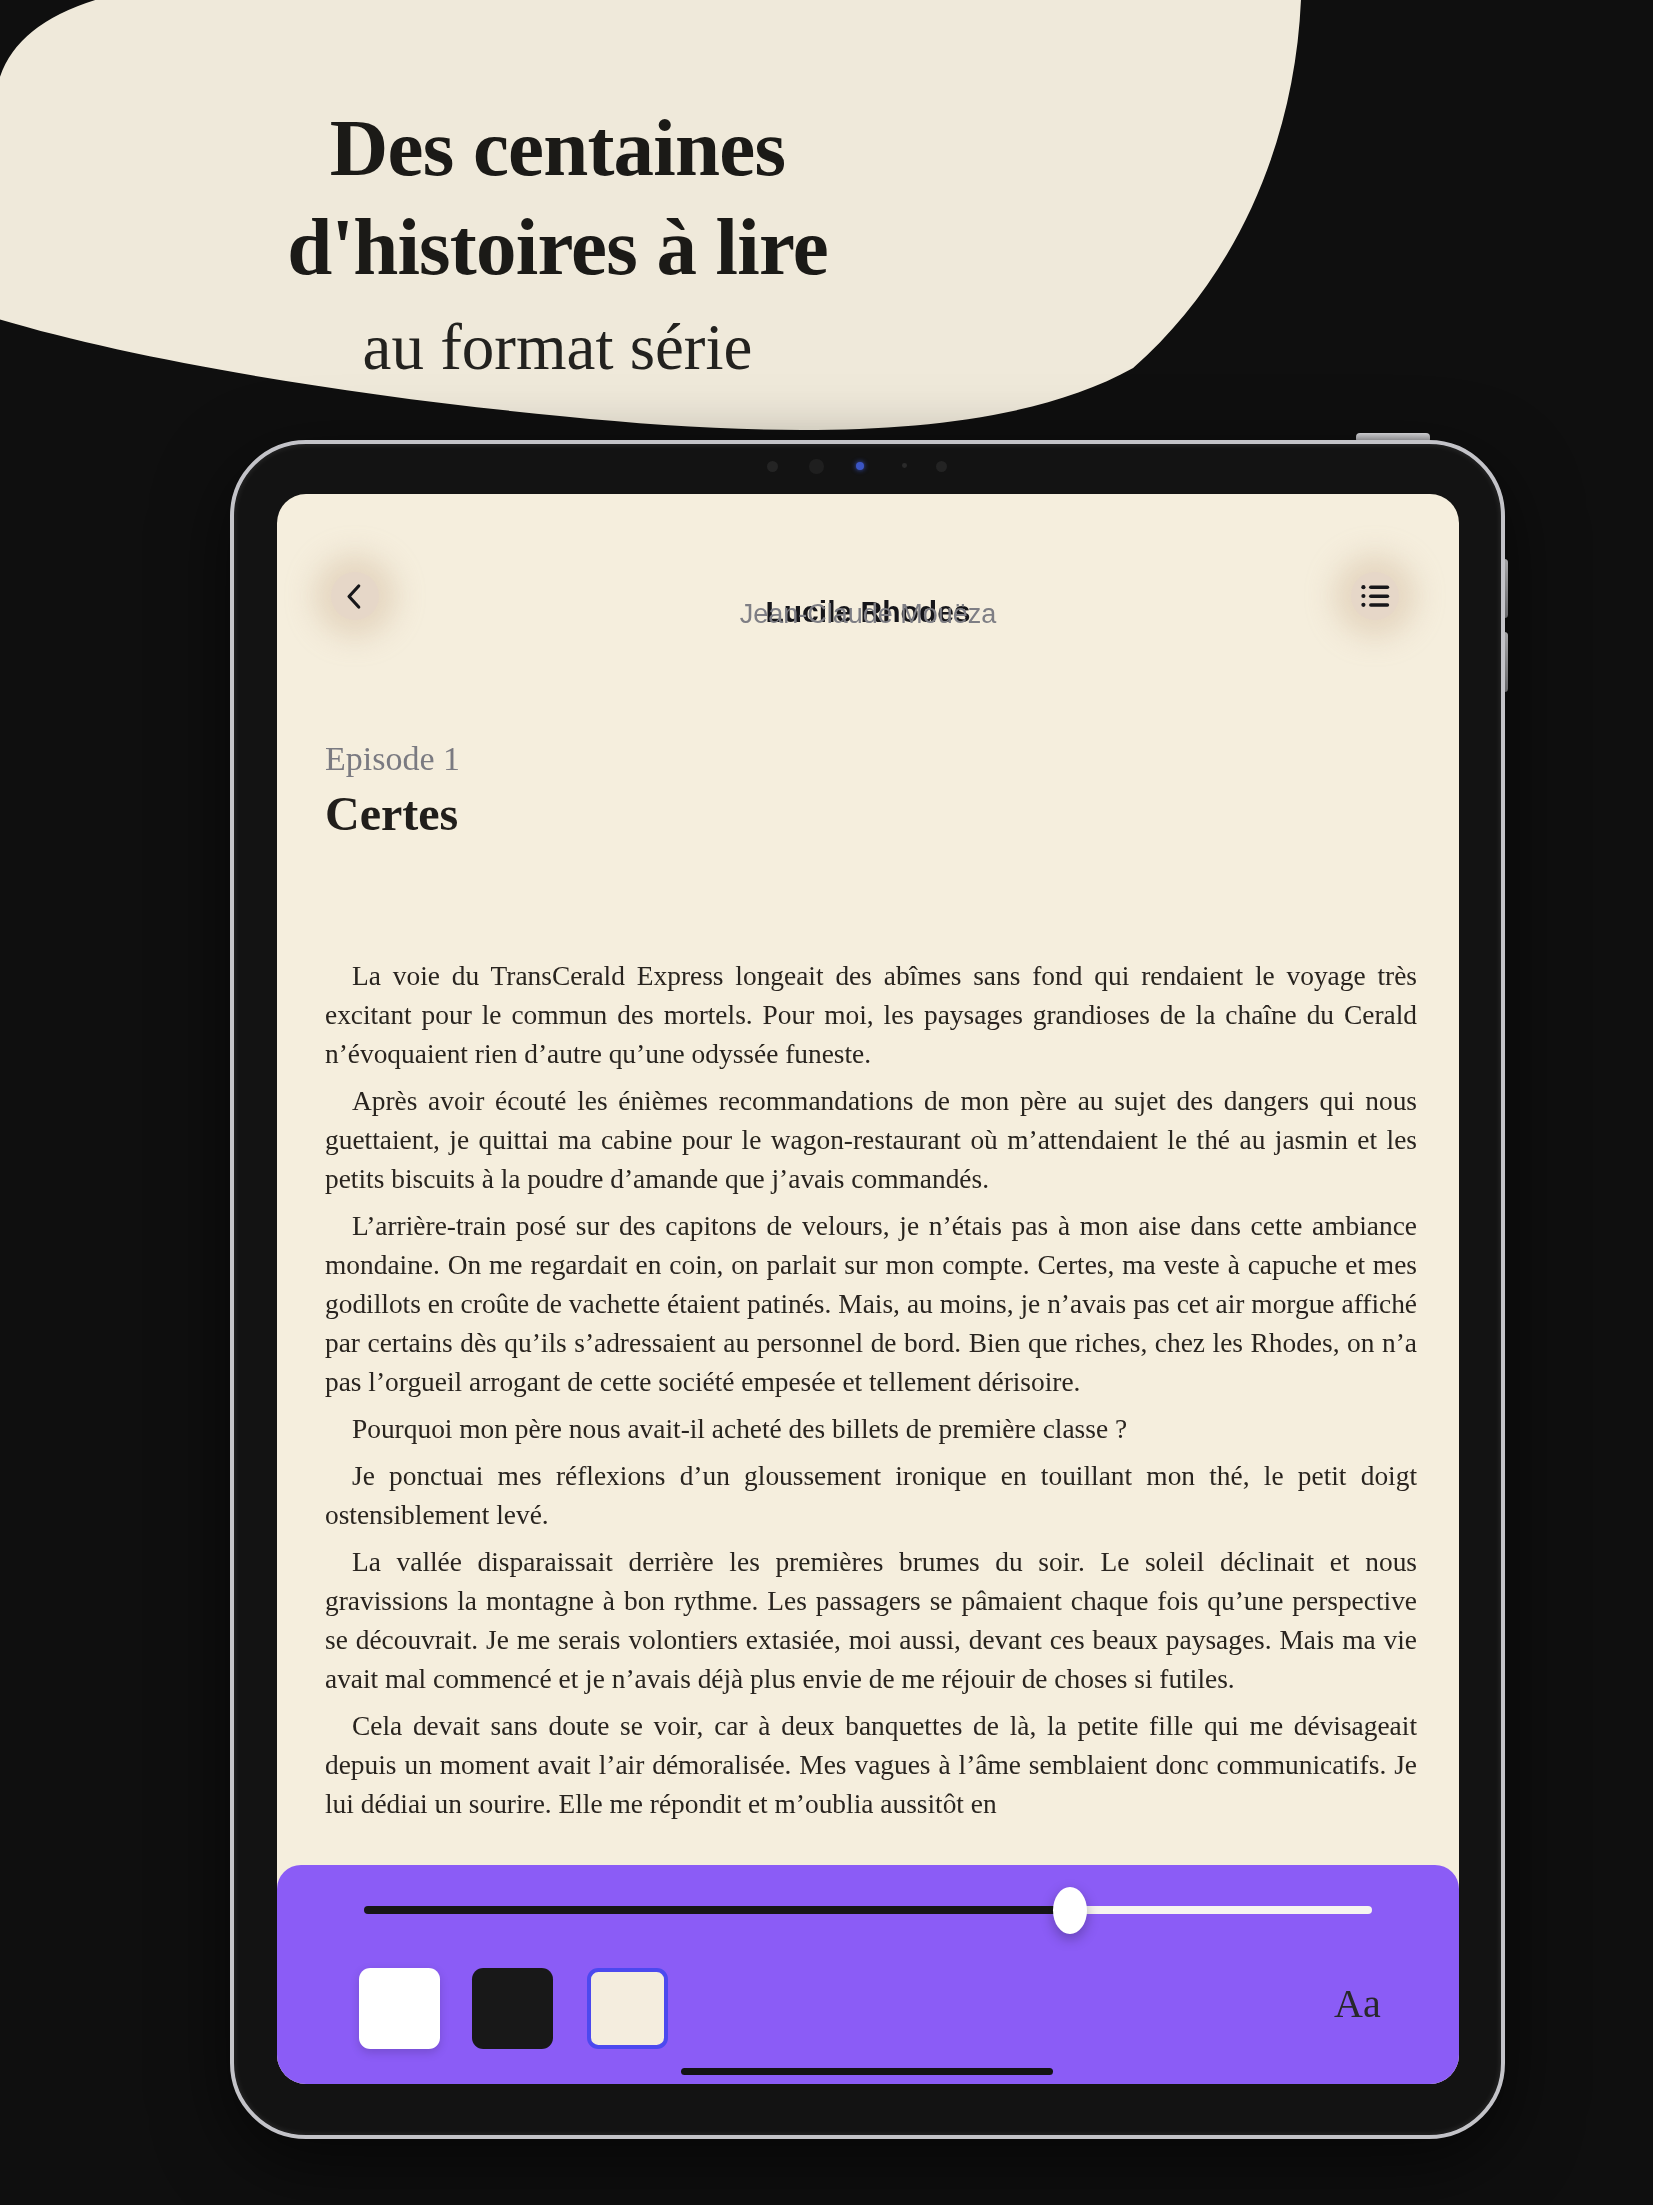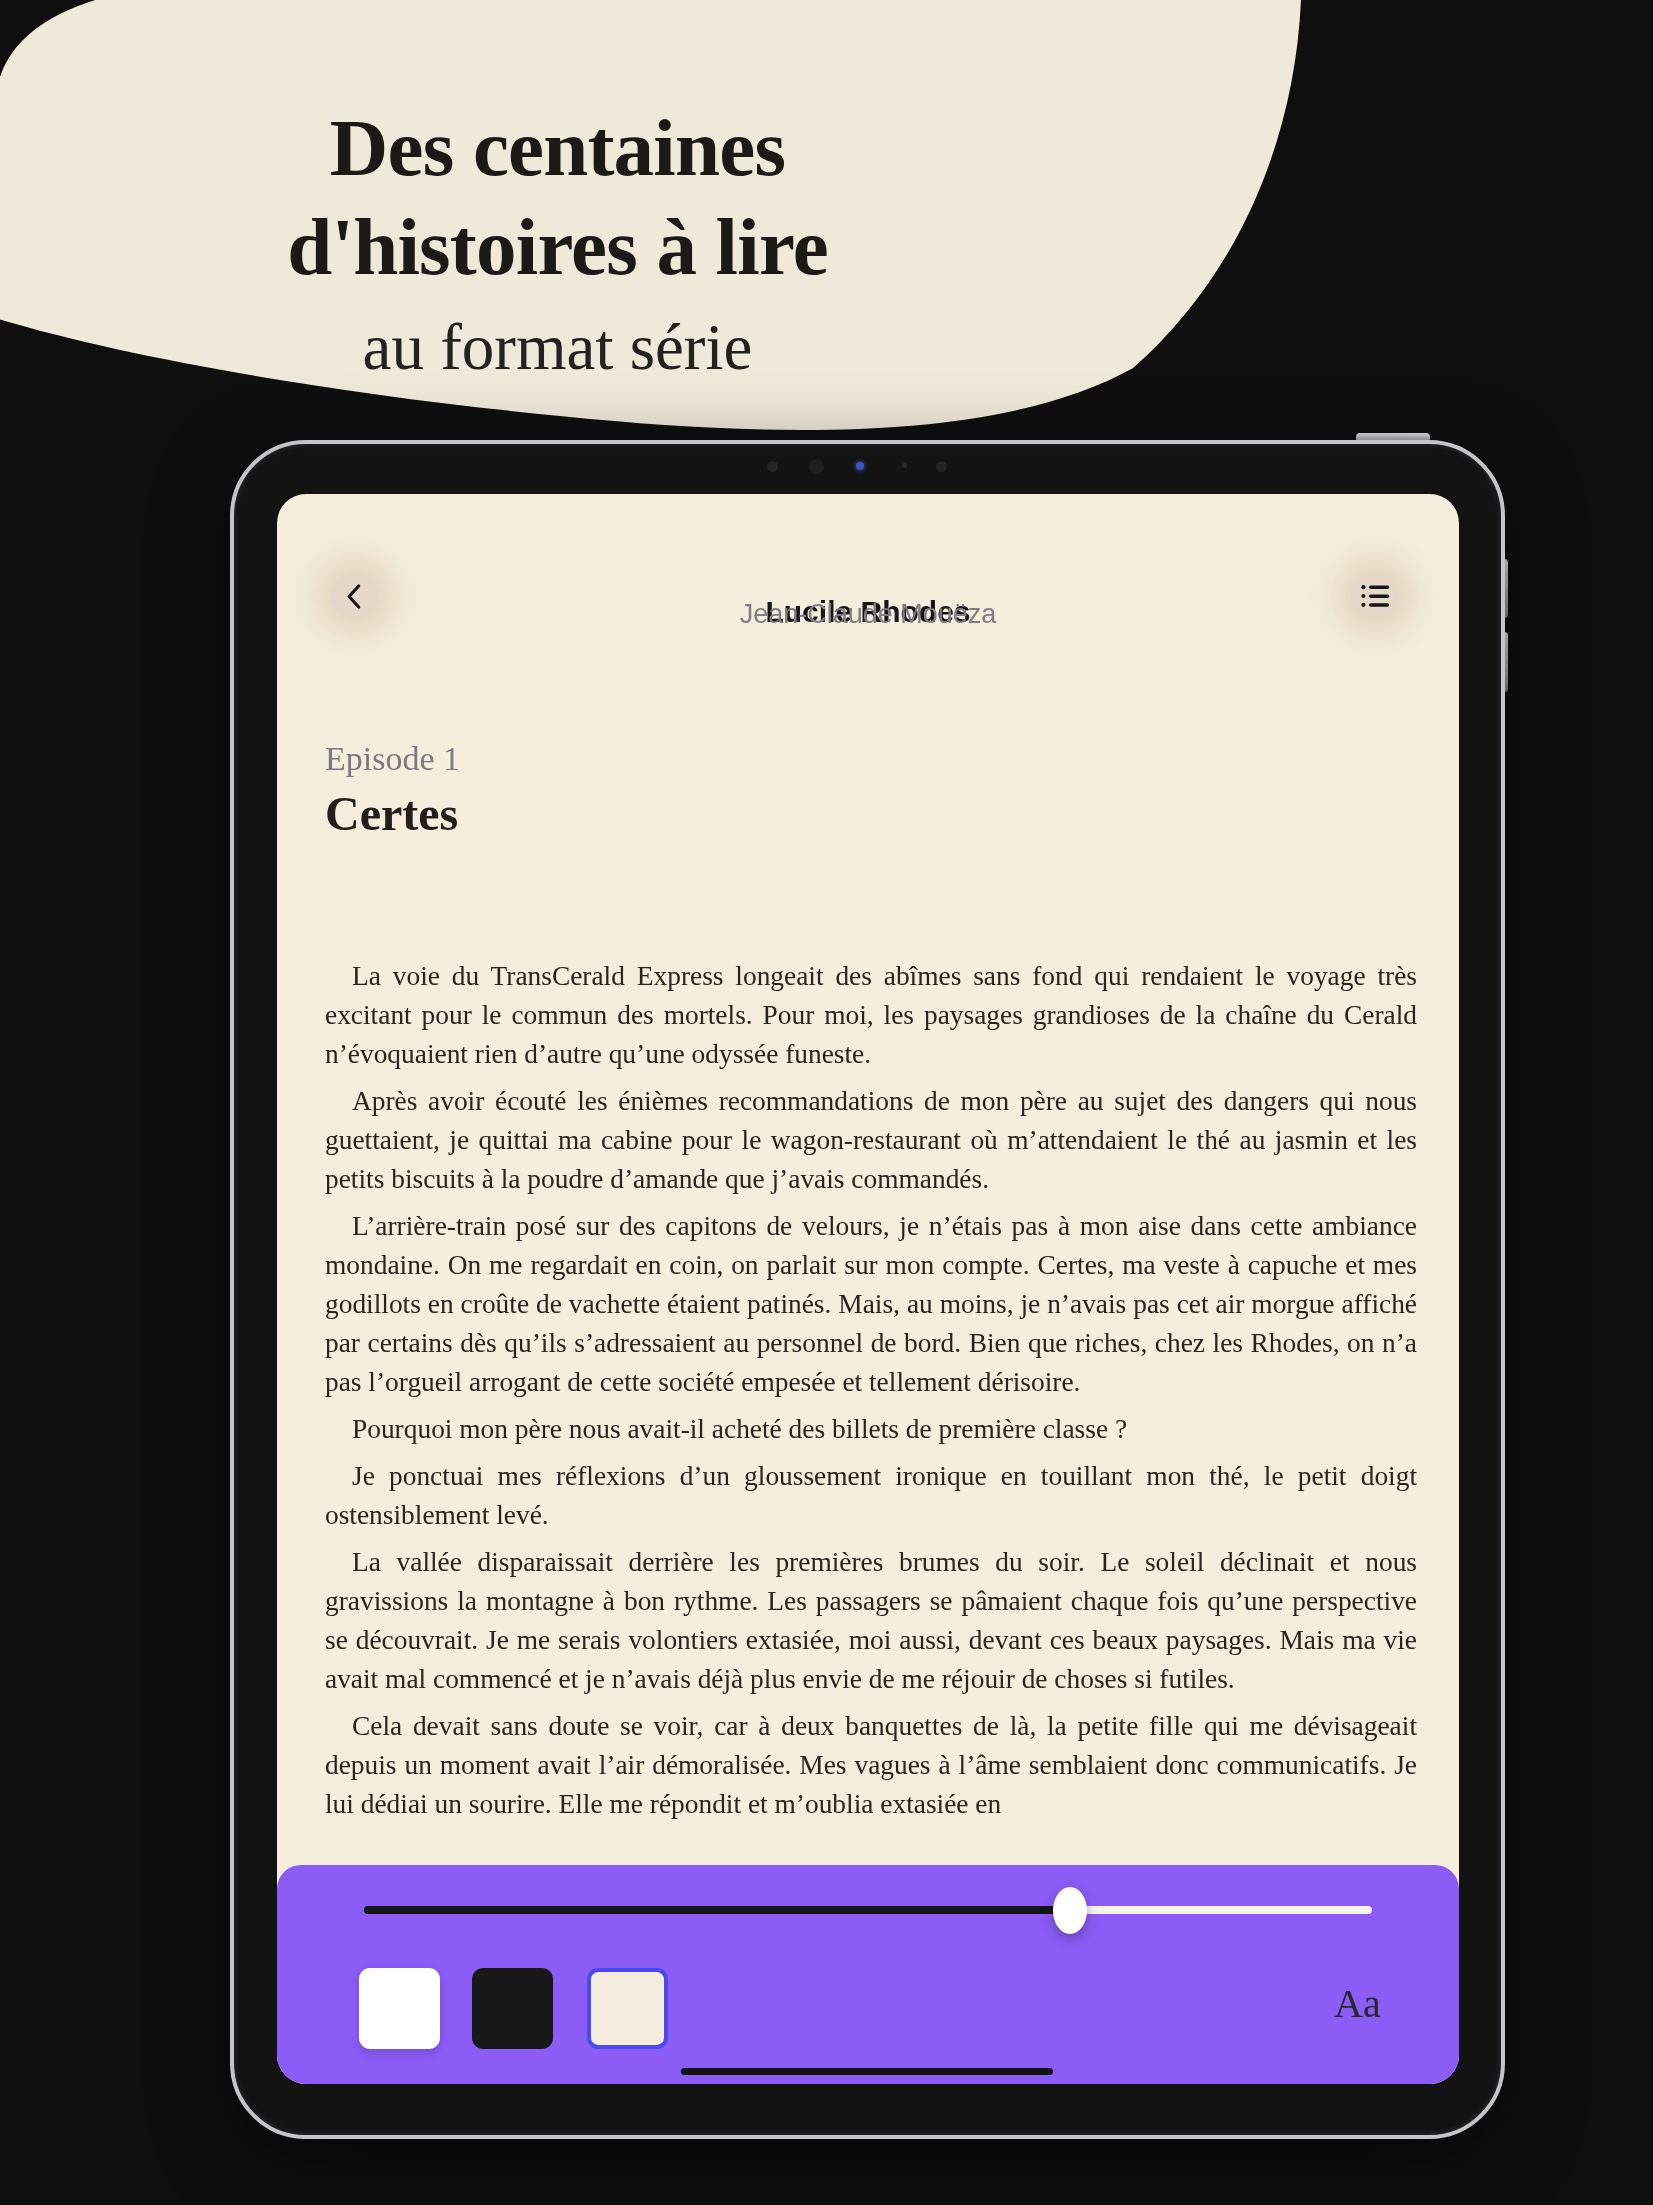--- a/index.html
+++ b/index.html
@@ -117,21 +117,21 @@
     <div class="ep-label">Episode 1</div>
     <div class="ep-title">Certes</div>
 
     <div class="body-text">
       <p>La voie du TransCerald Express longeait des abîmes sans fond qui rendaient le voyage très excitant pour le commun des mortels. Pour moi, les paysages grandioses de la chaîne du Cerald n’évoquaient rien d’autre qu’une odyssée funeste.</p>
       <p>Après avoir écouté les énièmes recommandations de mon père au sujet des dangers qui nous guettaient, je quittai ma cabine pour le wagon-restaurant où m’attendaient le thé au jasmin et les petits biscuits à la poudre d’amande que j’avais commandés.</p>
       <p>L’arrière-train posé sur des capitons de velours, je n’étais pas à mon aise dans cette ambiance mondaine. On me regardait en coin, on parlait sur mon compte. Certes, ma veste à capuche et mes godillots en croûte de vachette étaient patinés. Mais, au moins, je n’avais pas cet air morgue affiché par certains dès qu’ils s’adressaient au personnel de bord. Bien que riches, chez les Rhodes, on n’a pas l’orgueil arrogant de cette société empesée et tellement dérisoire.</p>
       <p>Pourquoi mon père nous avait-il acheté des billets de première classe ?</p>
       <p>Je ponctuai mes réflexions d’un gloussement ironique en touillant mon thé, le petit doigt ostensiblement levé.</p>
       <p>La vallée disparaissait derrière les premières brumes du soir. Le soleil déclinait et nous gravissions la montagne à bon rythme. Les passagers se pâmaient chaque fois qu’une perspective se découvrait. Je me serais volontiers extasiée, moi aussi, devant ces beaux paysages. Mais ma vie avait mal commencé et je n’avais déjà plus envie de me réjouir de choses si futiles.</p>
-      <p>Cela devait sans doute se voir, car à deux banquettes de là, la petite fille qui me dévisageait depuis un moment avait l’air démoralisée. Mes vagues à l’âme semblaient donc communicatifs. Je lui dédiai un sourire. Elle me répondit et m’oublia extasiée en</p>
+      <p>Cela devait sans doute se voir, car à deux banquettes de là, la petite fille qui me dévisageait depuis un moment avait l’air démoralisée. Mes vagues à l’âme semblaient donc communicatifs. Je lui dédiai un sourire. Elle me répondit et m’oublia aussitôt en</p>
     </div>
 
     <div class="panel">
 
       <div class="slider">
         <div class="track-filled"></div>
         <div class="track-rest"></div>
         <div class="thumb"></div>
       </div>
 

